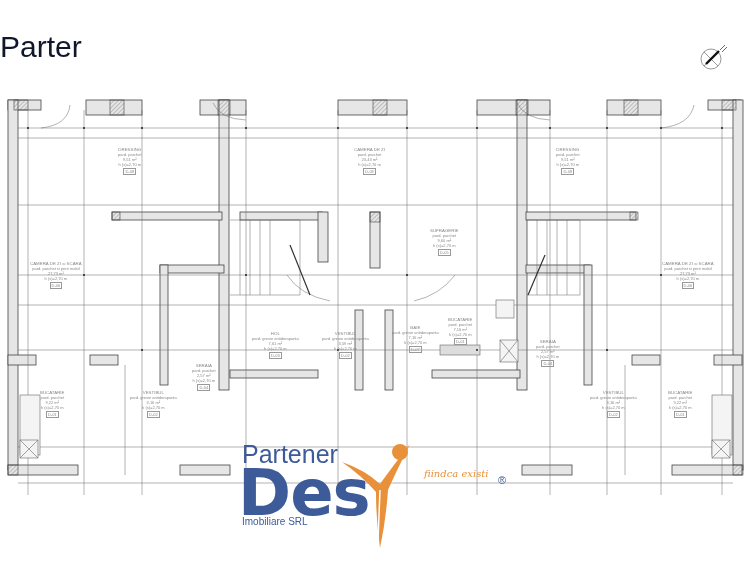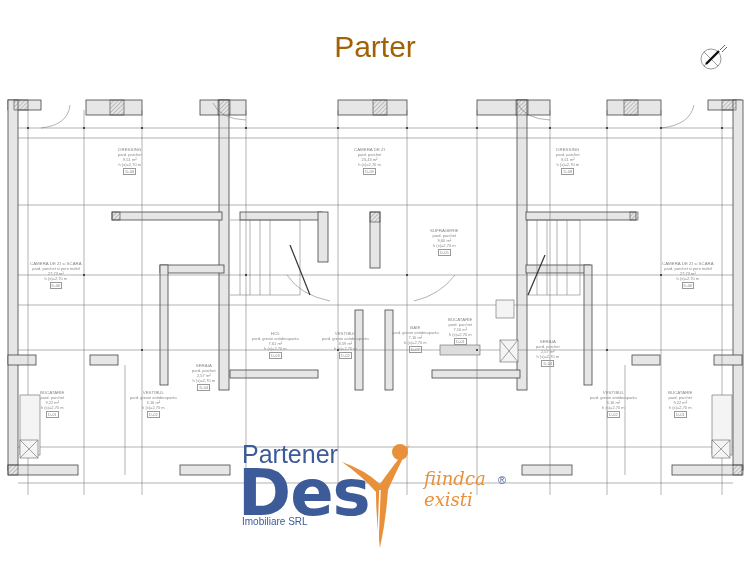--- a/index.html
+++ b/index.html
@@ -1,27 +1,27 @@
 <!DOCTYPE html>
 <html><head>
 <meta charset="utf-8">
 <style>
   html, body { margin: 0; padding: 0; }
   body { width: 750px; height: 563px; background: #ffffff; position: relative; overflow: hidden; font-family: "Liberation Sans", sans-serif; }
-  .title { position: absolute; left: 0; width: 750px; top: 30px; text-align: center; font-size: 30px; color: #a16207; }
+  .title { position: absolute; left: 0; width: 750px; top: 30px; text-align: left; font-size: 30px; color: #0f172a; }
   .compass { position: absolute; left: 697px; top: 41px; width: 32px; height: 32px; }
   .plan { position: absolute; left: 0; top: 95px; width: 750px; height: 400px; }
   .room { position: absolute; font-size: 4px; line-height: 5px; color: #888; text-align: center; white-space: pre; }
   .room .nm { font-size: 4.4px; }
   .room .tag { display: inline-block; border: 0.5px solid #999; padding: 0 1px; margin-top: 1px; }
   .logo { position: absolute; left: 236px; top: 440px; width: 290px; height: 110px; }
   .logo .partener { position: absolute; left: 6px; top: 0px; font-size: 25px; color: #3d5a99; letter-spacing: 0px; }
   .logo .des { position: absolute; left: 2px; top: 16px; font-size: 64px; font-weight: bold; color: #3d5a99; letter-spacing: -1px; font-family: "DejaVu Sans", sans-serif; }
   .logo .ine { position: absolute; left: 176px; top: 16px; font-size: 64px; font-weight: bold; color: #3d5a99; letter-spacing: -1px; font-family: "DejaVu Sans", sans-serif; }
-  .logo .slogan { position: absolute; left: 188px; top: 28px; font-size: 18px; font-style: italic; color: #e8913a; font-family: "DejaVu Serif", serif; }
+  .logo .slogan { position: absolute; left: 188px; top: 28px; font-size: 10px; font-style: italic; color: #e8913a; font-family: "DejaVu Serif", serif; }
   .logo .reg { position: absolute; left: 262px; top: 34px; font-size: 11px; color: #3d5a99; }
   .logo .sub { position: absolute; left: 6px; top: 76px; font-size: 10px; color: #3d5a99; }
   .logo .figure { position: absolute; left: 104px; top: 0; width: 80px; height: 110px; }
 </style>
 </head>
 <body>
 
 <div class="title">Parter</div>
 
 <svg class="compass" viewBox="0 0 32 32">

